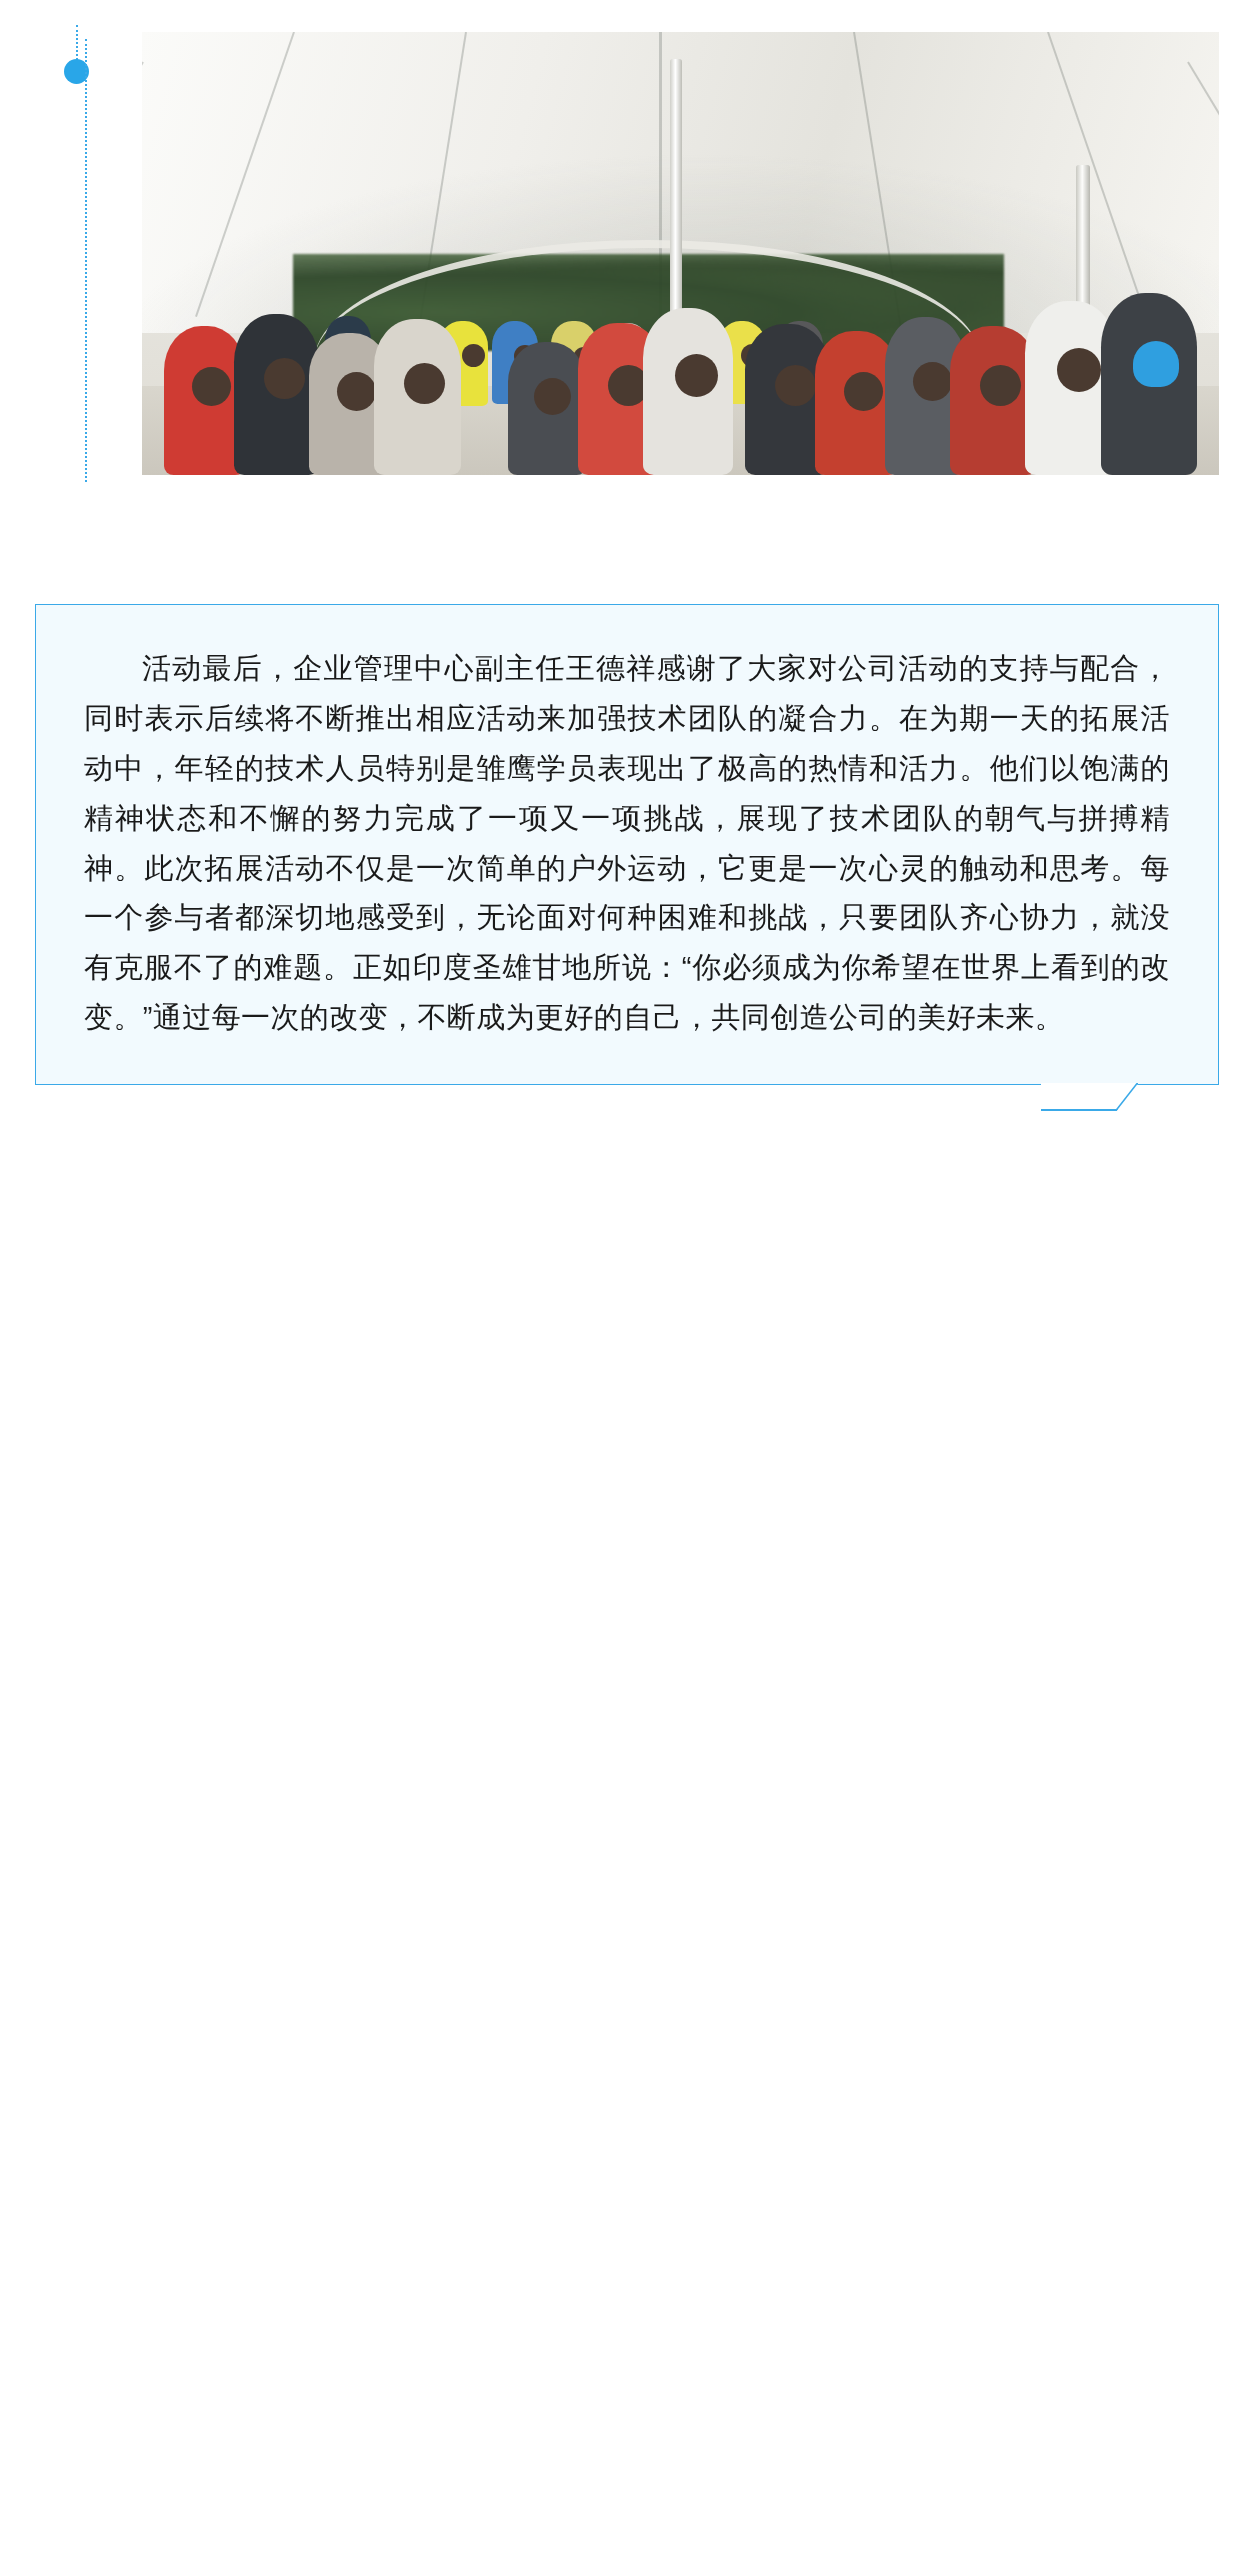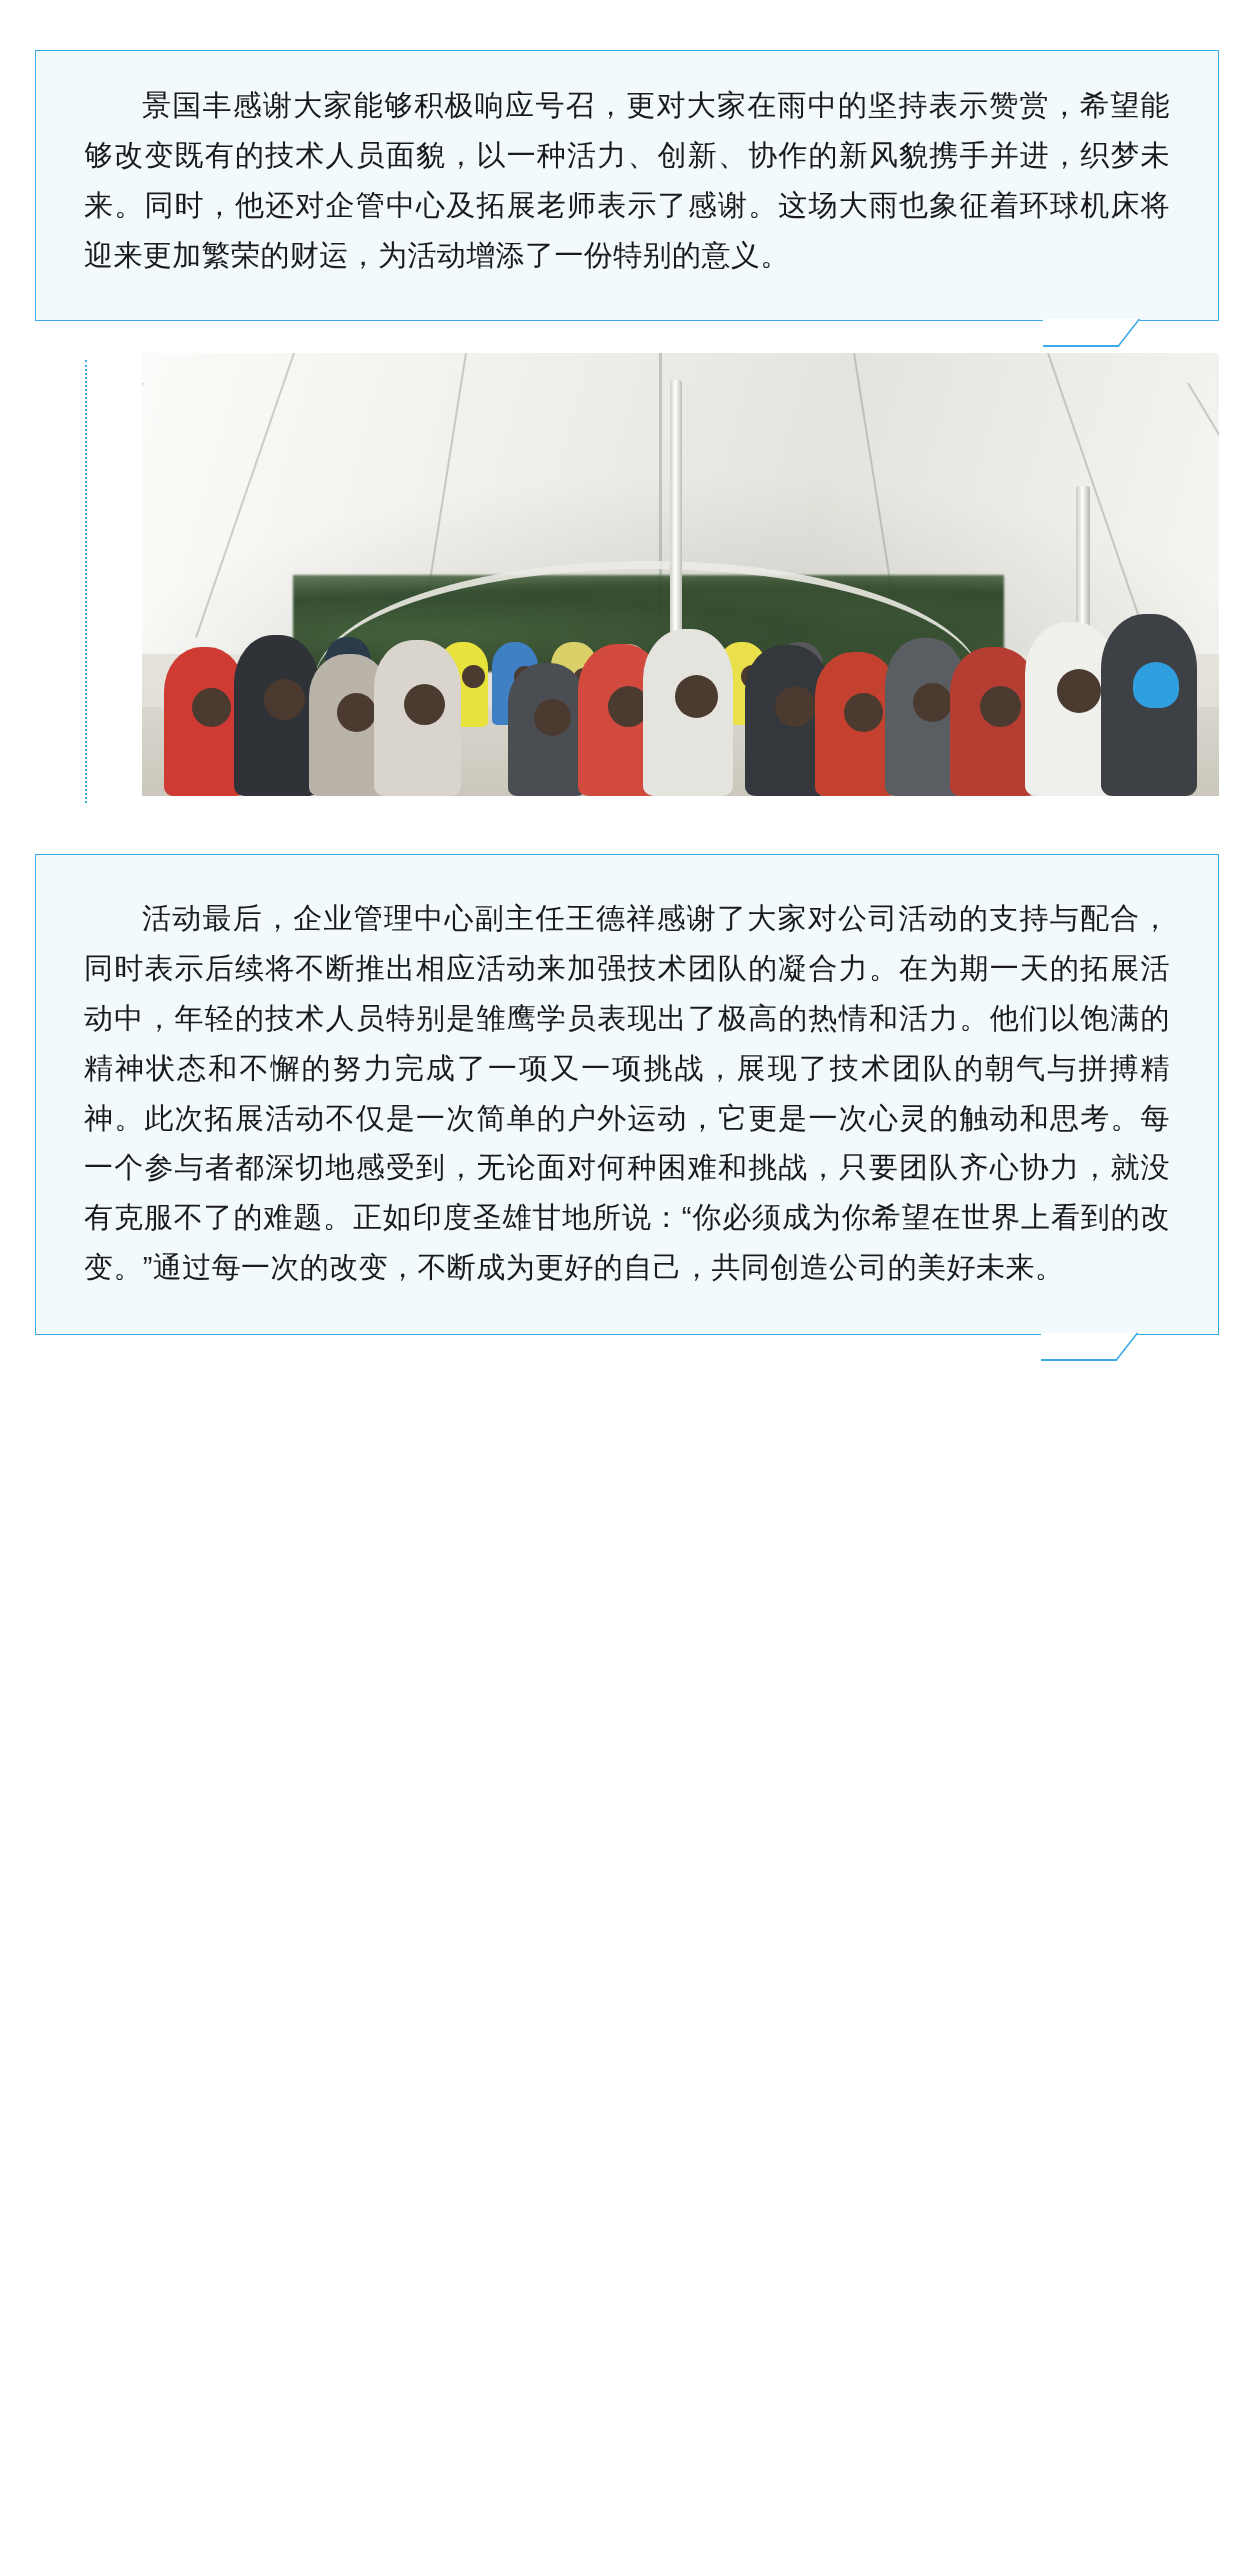--- a/index.html
+++ b/index.html
@@ -185,41 +185,35 @@
     border-radius: 46% 46% 12% 12% / 30% 30% 6% 6%;
   }
   .head {
     position: absolute;
     border-radius: 50%;
     background: #4a3a30;
   }
 
   
   #card-two {
-    margin-top: 47px;
+    margin-top: 118px;
     margin-bottom: 53px;
   }
   #card-two .card-inner { padding: 39px 48px 41px 48px; }
   #card-two .notch { right: 80px; }
 
 </style>
 </head>
 <body>
 
 <div class="page">
 
   <div class="top-connector"></div>
   <div class="top-dot"></div>
 
-  <div class="card" id="card-one">
-    <div class="card-inner">
-      <p>景国丰感谢大家能够积极响应号召，更对大家在雨中的坚持表示赞赏，希望能够改变既有的技术人员面貌，以一种活力、创新、协作的新风貌携手并进，织梦未来。同时，他还对企管中心及拓展老师表示了感谢。这场大雨也象征着环球机床将迎来更加繁荣的财运，为活动增添了一份特别的意义。</p>
-    </div>
-    <div class="notch"></div>
-  </div>
 
   <div class="figure-wrap">
     <div class="figure-rail"></div>
     <div class="photo">
       <div class="ph-sky"></div>
       <div class="ph-canopy">
         <div class="seam" style="left:48%;top:0;width:2.7px;height:100%;"></div>
         <div class="seam" style="left:30%;top:0;width:1.8px;height:100%;transform:rotate(9deg);"></div>
         <div class="seam" style="left:66%;top:0;width:1.8px;height:100%;transform:rotate(-9deg);"></div>
         <div class="seam" style="left:14%;top:0;width:1.8px;height:100%;transform:rotate(19deg);"></div>

